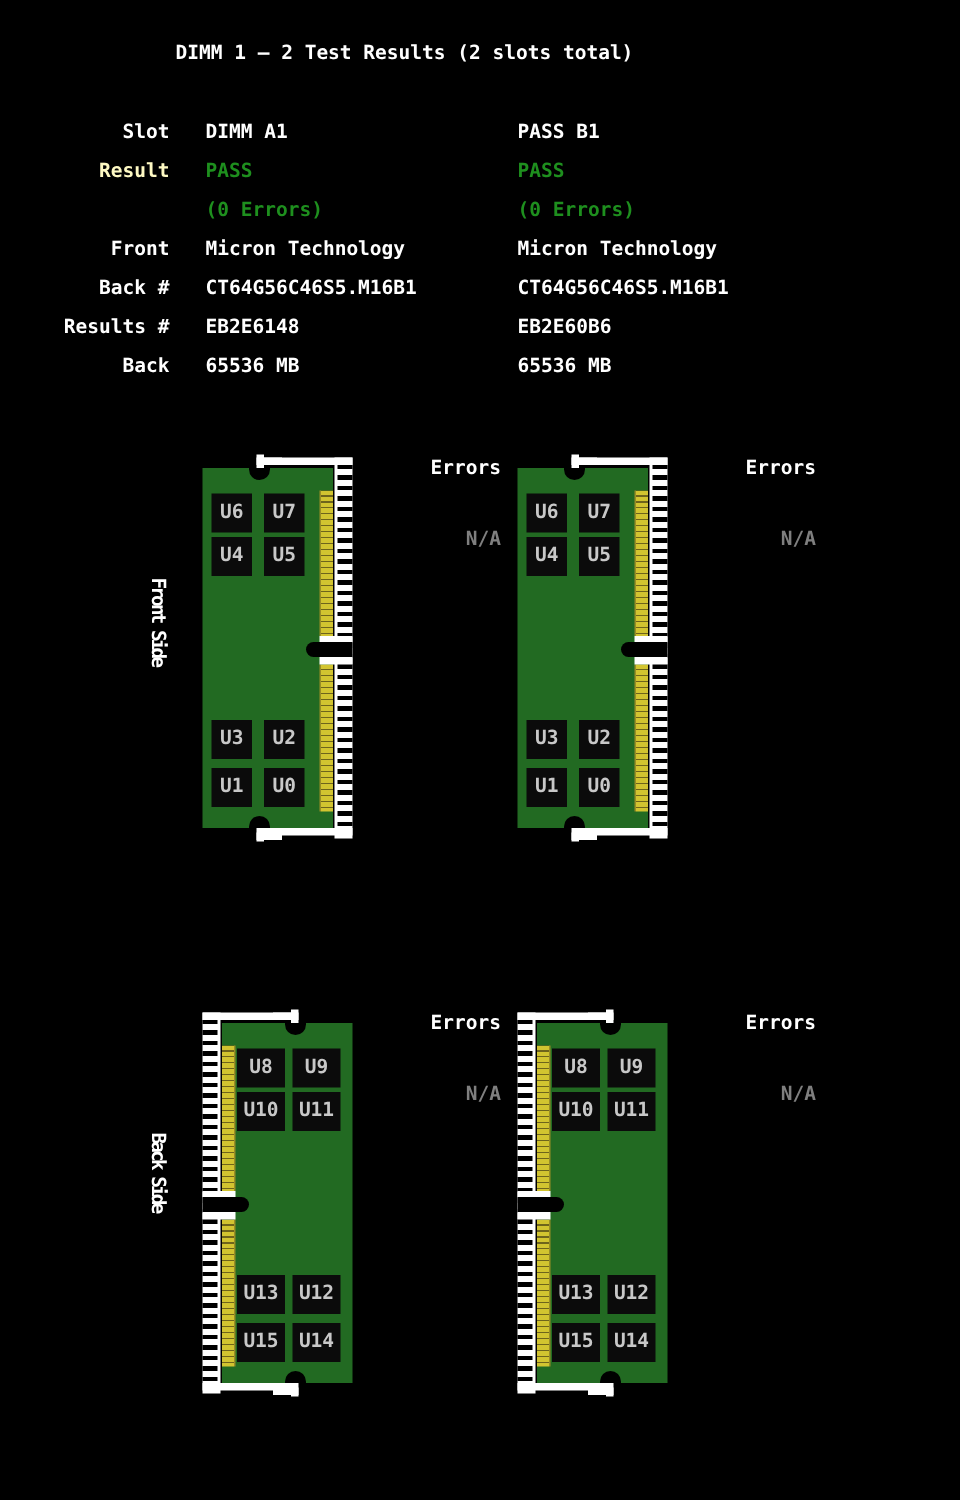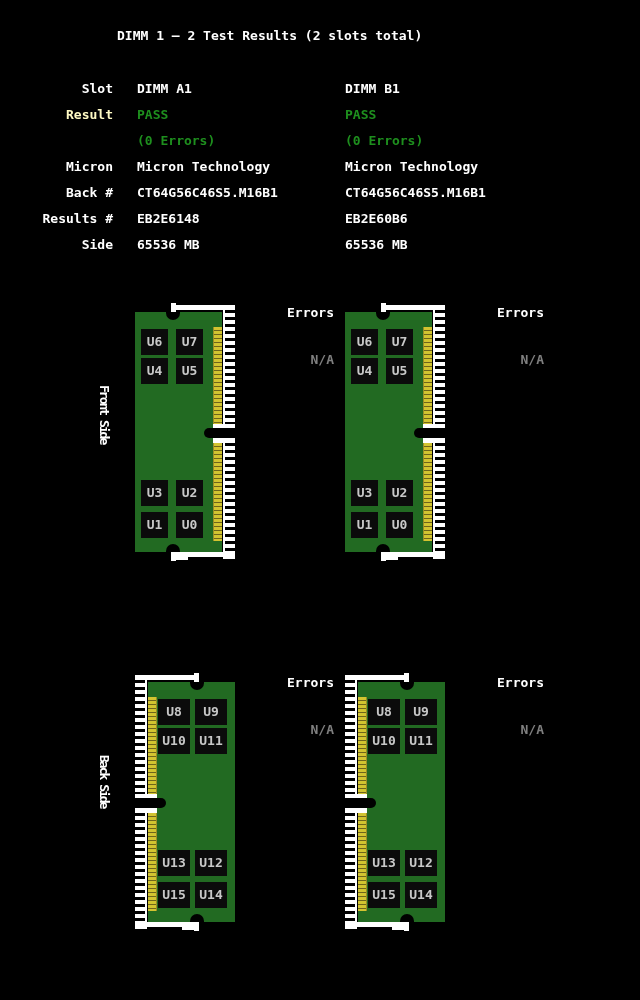--- a/index.html
+++ b/index.html
@@ -39,49 +39,49 @@
   .err { position:absolute; width:120px; text-align:right; }
 </style>
 </head>
 <body>
 
 <div class="t title">DIMM 1 – 2 Test Results (2 slots total)</div>
 <div id="table-area">
     <div class="info-row" style="top: 82px;">
       <div class="lbl t" style="color: rgb(255, 255, 255);">Slot</div>
       <div class="va t">DIMM A1</div>
-      <div class="vb t">DIMM B1</div>
+      <div class="vb t">PASS B1</div>
     </div>
     <div class="info-row green" style="top: 108px;">
       <div class="lbl t" style="color: #fef9c3;">Result</div>
       <div class="va t">PASS</div>
       <div class="vb t">PASS</div>
     </div>
     <div class="info-row green" style="top: 134px;">
       <div class="lbl t" style="color: rgb(255, 255, 255);"></div>
       <div class="va t">(0 Errors)</div>
       <div class="vb t">(0 Errors)</div>
     </div>
     <div class="info-row" style="top: 160px;">
-      <div class="lbl t" style="color: rgb(255, 255, 255);">Micron</div>
+      <div class="lbl t" style="color: rgb(255, 255, 255);">Front</div>
       <div class="va t">Micron Technology</div>
       <div class="vb t">Micron Technology</div>
     </div>
     <div class="info-row" style="top: 186px;">
       <div class="lbl t" style="color: rgb(255, 255, 255);">Back #</div>
       <div class="va t">CT64G56C46S5.M16B1</div>
       <div class="vb t">CT64G56C46S5.M16B1</div>
     </div>
     <div class="info-row" style="top: 212px;">
       <div class="lbl t" style="color: rgb(255, 255, 255);">Results #</div>
       <div class="va t">EB2E6148</div>
       <div class="vb t">EB2E60B6</div>
     </div>
     <div class="info-row" style="top: 238px;">
-      <div class="lbl t" style="color: rgb(255, 255, 255);">Side</div>
+      <div class="lbl t" style="color: rgb(255, 255, 255);">Back</div>
       <div class="va t">65536 MB</div>
       <div class="vb t">65536 MB</div>
     </div>
   </div>
 <div id="boards-area">
     <div class="side-label t" style="top: 385px; height: 115px;">Front Side</div>
     <div class="abs board" style="left: 135px; top: 303px; width: 100px; height: 258px;">
       <div class="abs white" style="left: 88px; top: 2px; width: 12px; height: 254px;">
         <div class="teeth" style="left: 2px; right: 0px;"></div>
       </div>

